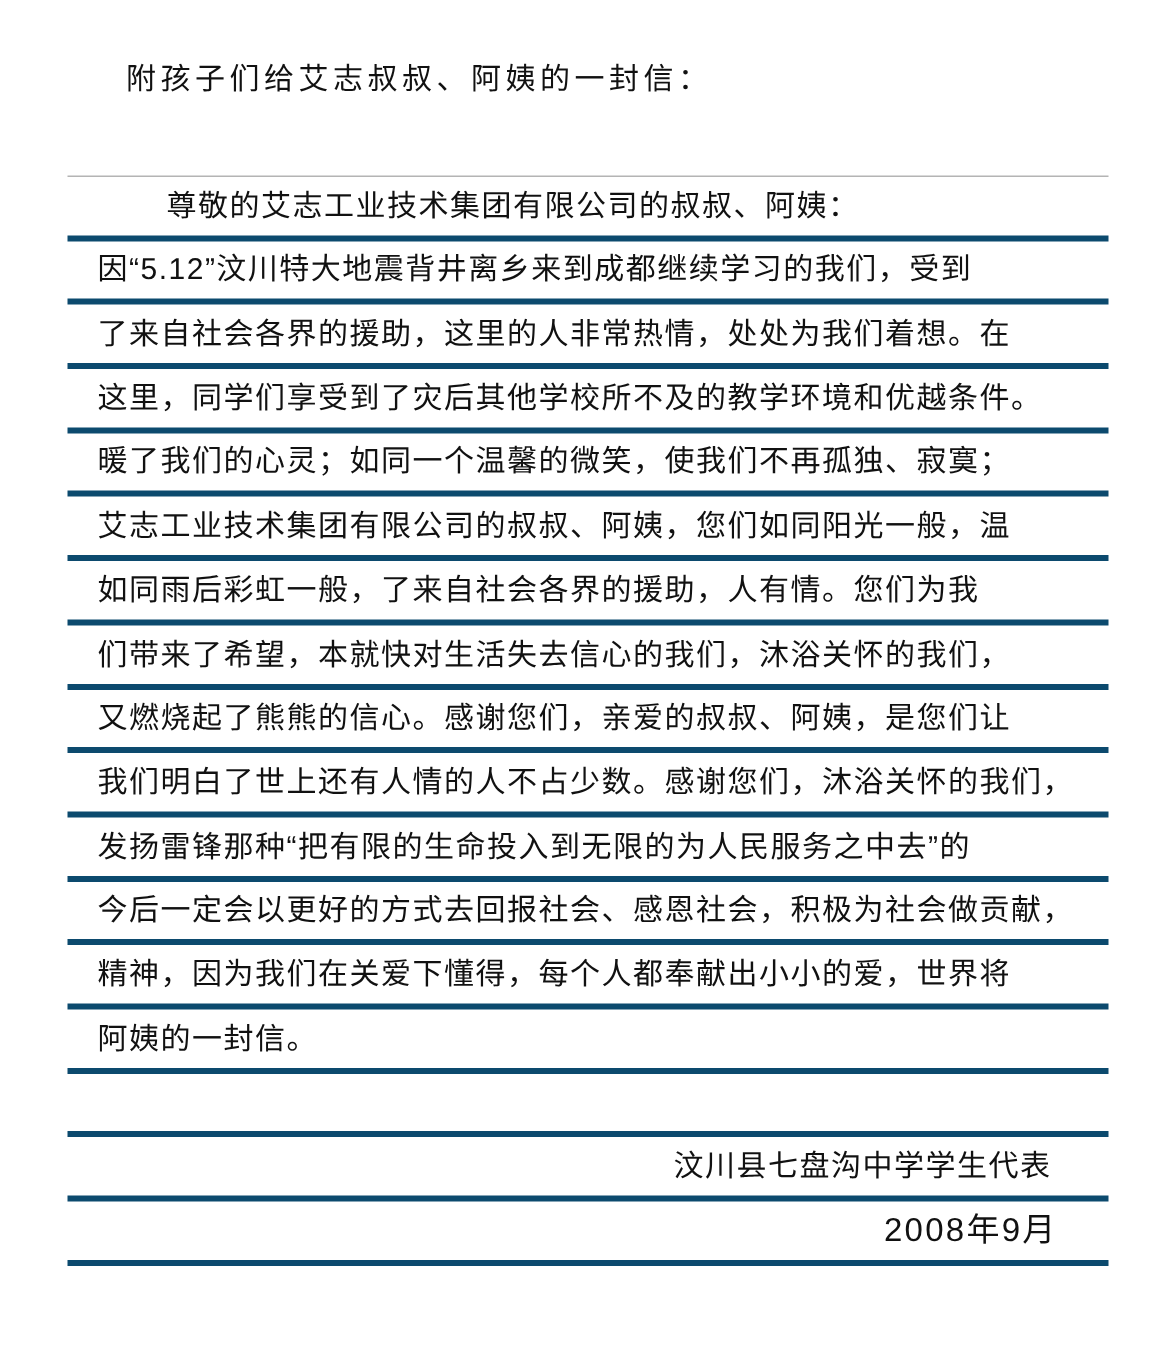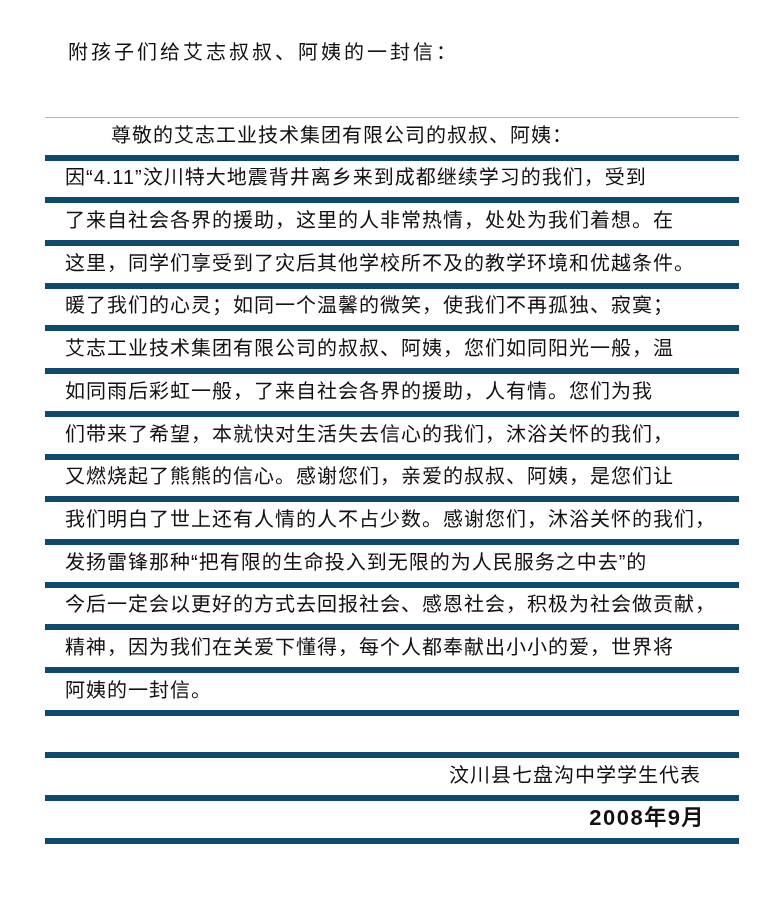--- a/index.html
+++ b/index.html
@@ -10,69 +10,68 @@
   body {
     width: 780px;
     height: 907px;
     position: relative;
     overflow: hidden;
     font-family: "Liberation Sans", "DejaVu Sans", sans-serif;
     color: #111111;
   }
   .doc-title {
     position: absolute;
-    left: 68px;
+    left: 84px;
     top: 36px;
     font-size: 20px;
     letter-spacing: 3px;
     white-space: nowrap;
     font-weight: 500;
   }
   .sheet {
     position: absolute;
     left: 45px;
     top: 117px;
     width: 694px;
     border-top: 1px solid #b4b4b4;
   }
   .rule-row {
     box-sizing: border-box;
     height: 42.7px;
-    border-bottom: 6px solid #0c4a6e;
+    border-bottom: 4px solid #0c4a6e;
     display: flex;
     align-items: flex-end;
     padding: 0 10px 7px 20px;
     font-size: 20px;
     letter-spacing: 1px;
     white-space: nowrap;
     overflow: hidden;
   }
   .rule-row.indent {
     padding-left: 66px;
   }
   .rule-row.right {
     justify-content: flex-end;
     padding-right: 38px;
   }
   .rule-row.date-row {
     justify-content: flex-end;
     padding-right: 34px;
     font-size: 22px;
     letter-spacing: 1.5px;
-    font-weight: bold;
   }
 </style>
 </head>
 <body>
 
 <div class="doc-title">附孩子们给艾志叔叔、阿姨的一封信：</div>
 
 <div class="sheet">
   <div class="rule-row indent">尊敬的艾志工业技术集团有限公司的叔叔、阿姨：</div>
-  <div class="rule-row">因“4.11”汶川特大地震背井离乡来到成都继续学习的我们，受到</div>
+  <div class="rule-row">因“5.12”汶川特大地震背井离乡来到成都继续学习的我们，受到</div>
   <div class="rule-row">了来自社会各界的援助，这里的人非常热情，处处为我们着想。在</div>
   <div class="rule-row">这里，同学们享受到了灾后其他学校所不及的教学环境和优越条件。</div>
   <div class="rule-row">暖了我们的心灵；如同一个温馨的微笑，使我们不再孤独、寂寞；</div>
   <div class="rule-row">艾志工业技术集团有限公司的叔叔、阿姨，您们如同阳光一般，温</div>
   <div class="rule-row">如同雨后彩虹一般，了来自社会各界的援助，人有情。您们为我</div>
   <div class="rule-row">们带来了希望，本就快对生活失去信心的我们，沐浴关怀的我们，</div>
   <div class="rule-row">又燃烧起了熊熊的信心。感谢您们，亲爱的叔叔、阿姨，是您们让</div>
   <div class="rule-row">我们明白了世上还有人情的人不占少数。感谢您们，沐浴关怀的我们，</div>
   <div class="rule-row">发扬雷锋那种“把有限的生命投入到无限的为人民服务之中去”的</div>
   <div class="rule-row">今后一定会以更好的方式去回报社会、感恩社会，积极为社会做贡献，</div>

